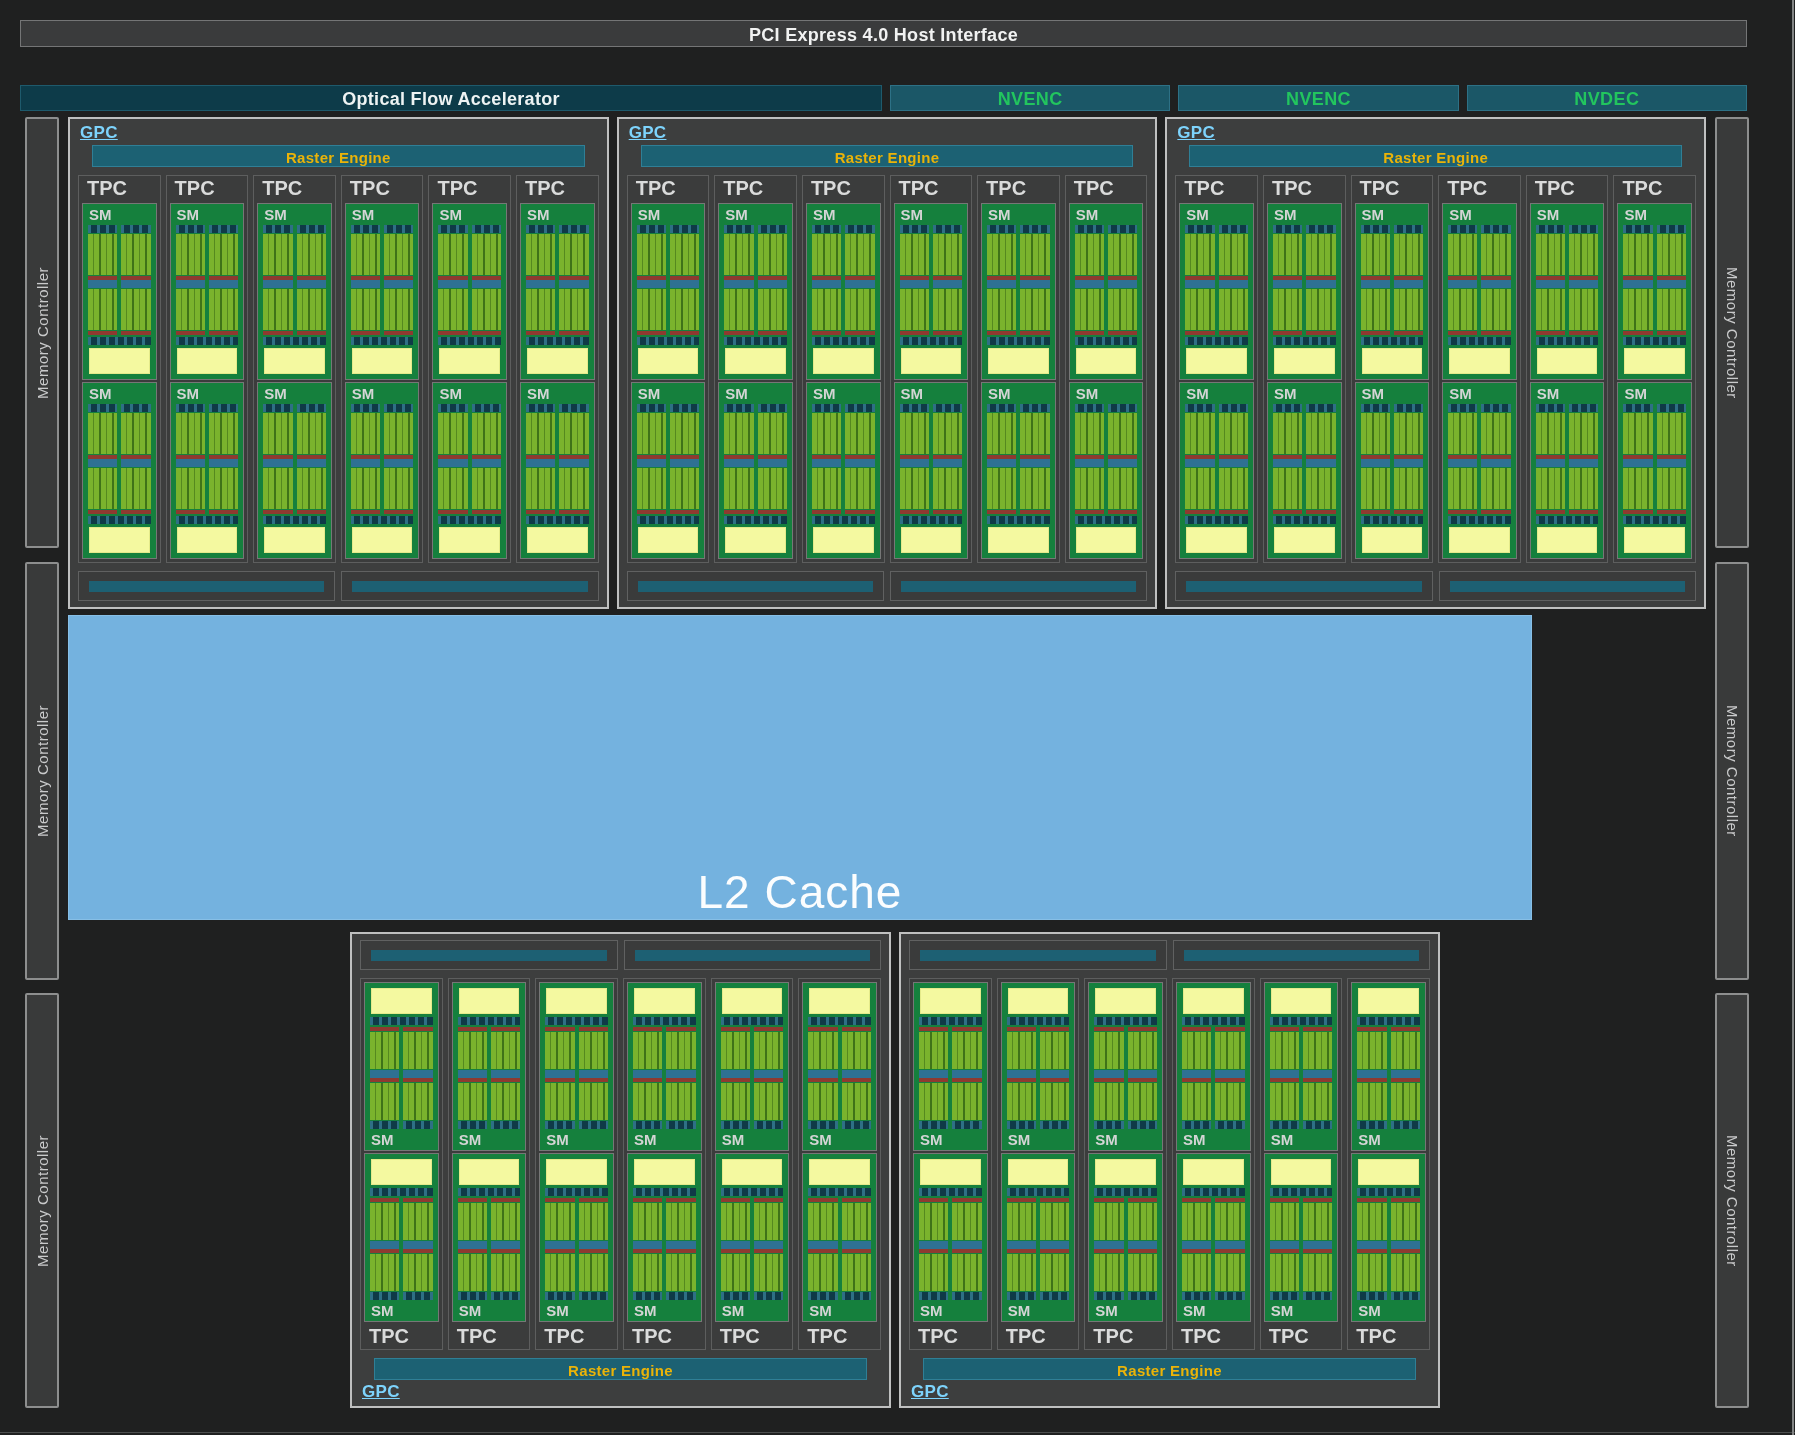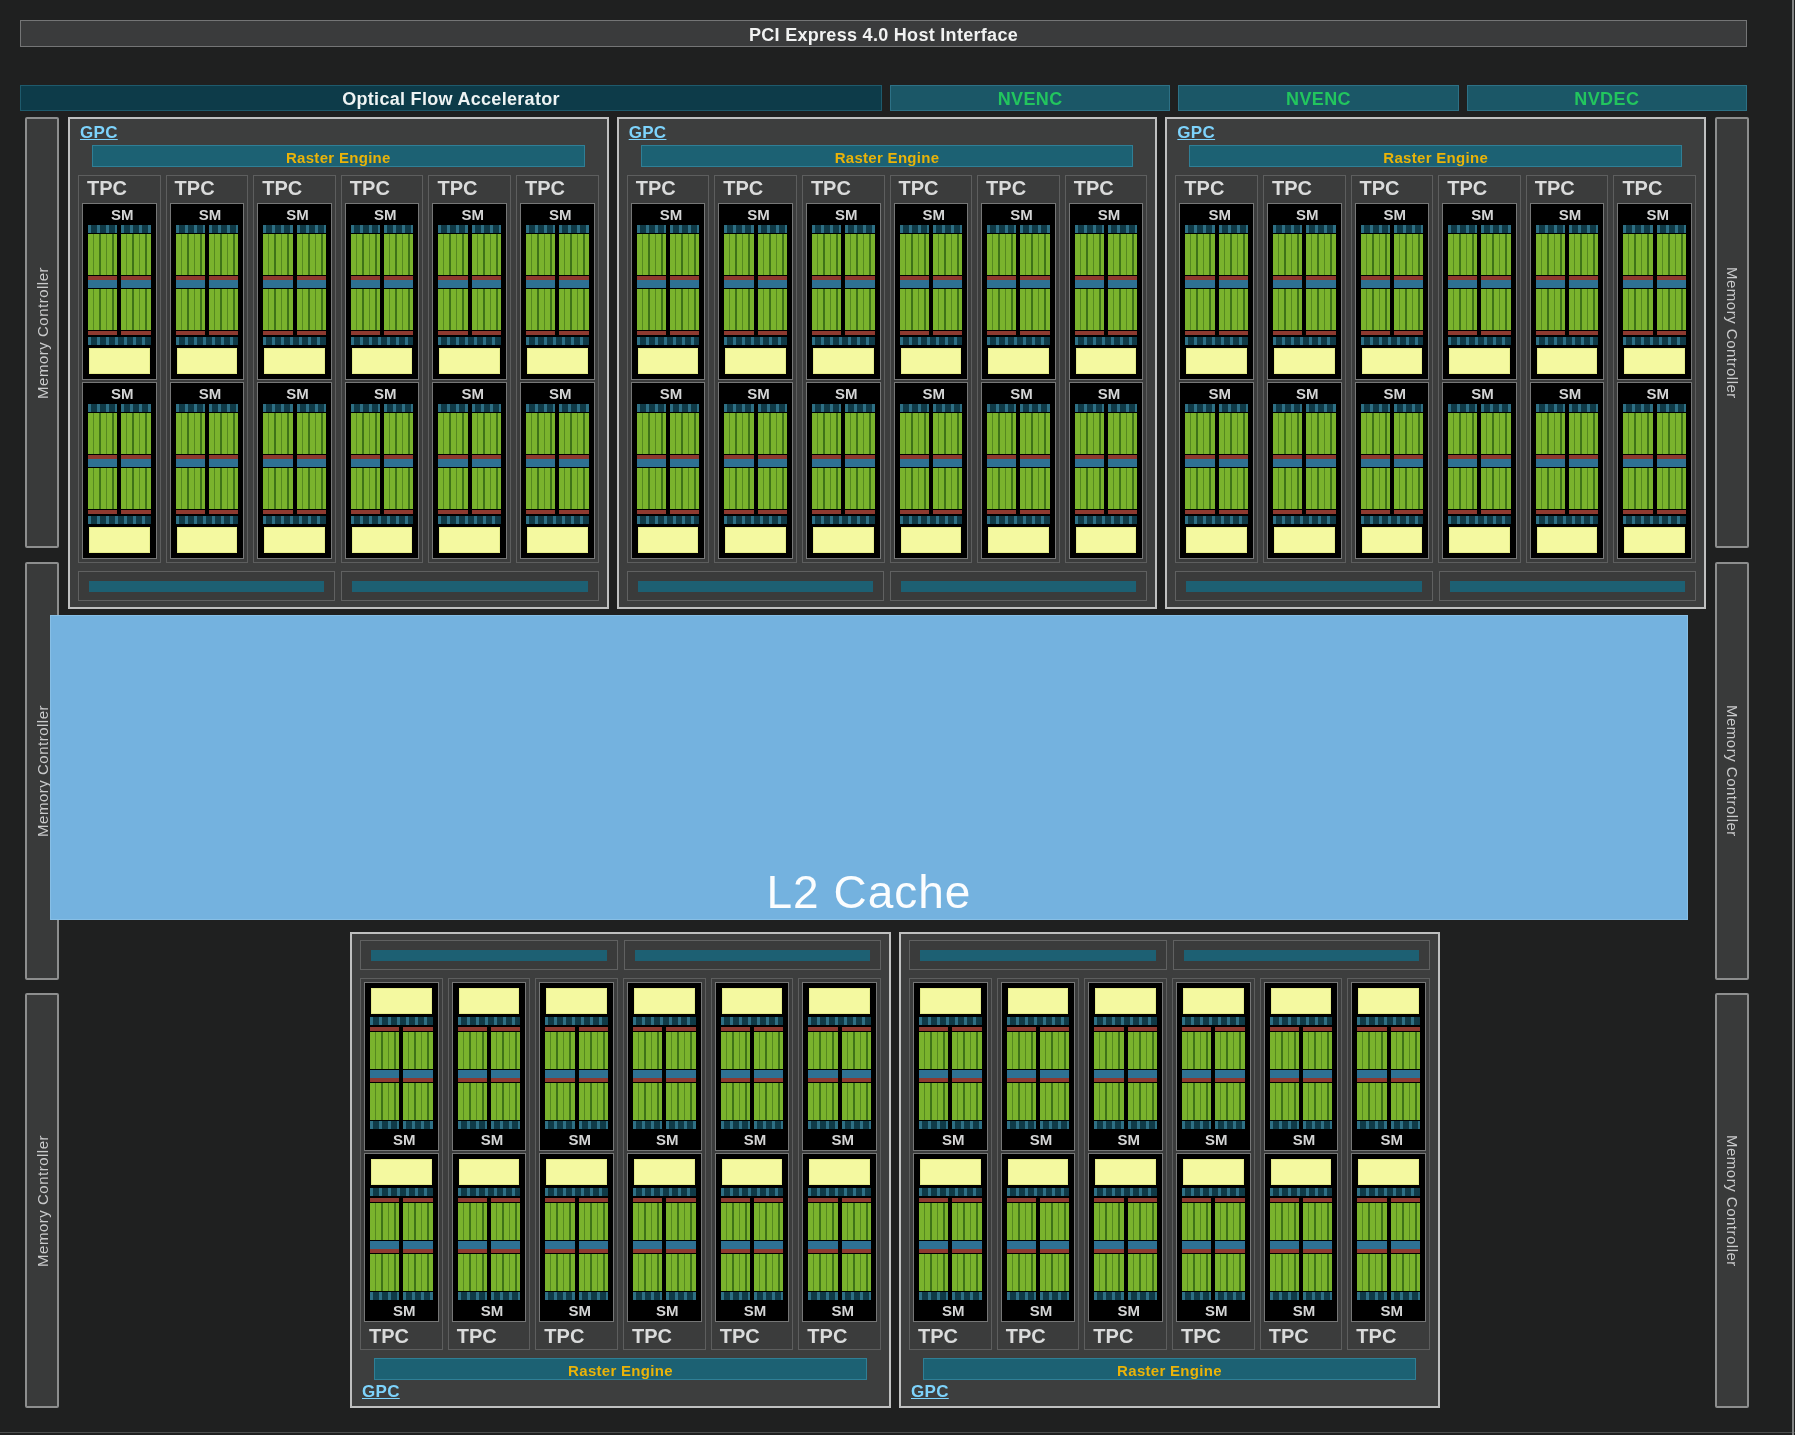--- a/index.html
+++ b/index.html
@@ -80,21 +80,21 @@
     padding:0 3px 3px; box-sizing:border-box;
   }
   .flip .tpc { flex-direction:column-reverse; padding:3px 3px 0; }
   .tpc-label {
     height:25px; line-height:25px; padding-left:5px;
     color:#dadbdb; font-size:20px; font-weight:700;
   }
 
   .sm {
     flex:1; display:flex; flex-direction:column; min-height:0;
-    background:#000000; border:1px solid #767777; margin-top:2px;text-align:center;
+    background:#15803d; border:1px solid #767777; margin-top:2px;
   }
   .flip .sm { flex-direction:column-reverse; margin-top:0; margin-bottom:2px; }
   .sm-label {
     height:21px; line-height:21px; padding-left:6px;
     color:#d4d5d5; font-size:15px; font-weight:700;
   }
   .sm-core { flex:1; display:flex; flex-direction:column; padding:0 5px 5px; min-height:0; }
   .flip .sm-core { flex-direction:column-reverse; padding:5px 5px 0; }
   .sm-cols { flex:1; display:flex; gap:4px; min-height:0; }
   .sm-col { flex:1; display:flex; flex-direction:column; min-width:0; }
@@ -124,21 +124,21 @@
   .rops { height:30px; flex:none; margin-top:8px; display:flex; gap:6px; }
   .flip .rops { margin-top:0; margin-bottom:8px; }
   .rop-box {
     flex:1; border:1px solid #606161; background:#3a3b3b;
     display:flex; align-items:center; padding:0 10px; box-sizing:border-box;
   }
   .rop-bar { width:100%; height:11px; background:#1d6073; }
 
   
   .l2 {
-    left:50px; top:615px; width:1638px; height:305px;
+    left:68px; top:615px; width:1464px; height:305px;
     background:#74b2df; border:1px solid #87bfe6; box-sizing:border-box;
     color:#fbfdfe; font-size:46px; font-weight:400; letter-spacing:1px;
   }
 
   
   .edge-right { right:1px; top:0; width:2px; height:100%; background:#b9baba; opacity:.65; }
   .edge-bottom { left:0; bottom:2px; width:100%; height:1px; background:#7a7b7b; opacity:.5; }
 </style>
 </head>
 <body>

